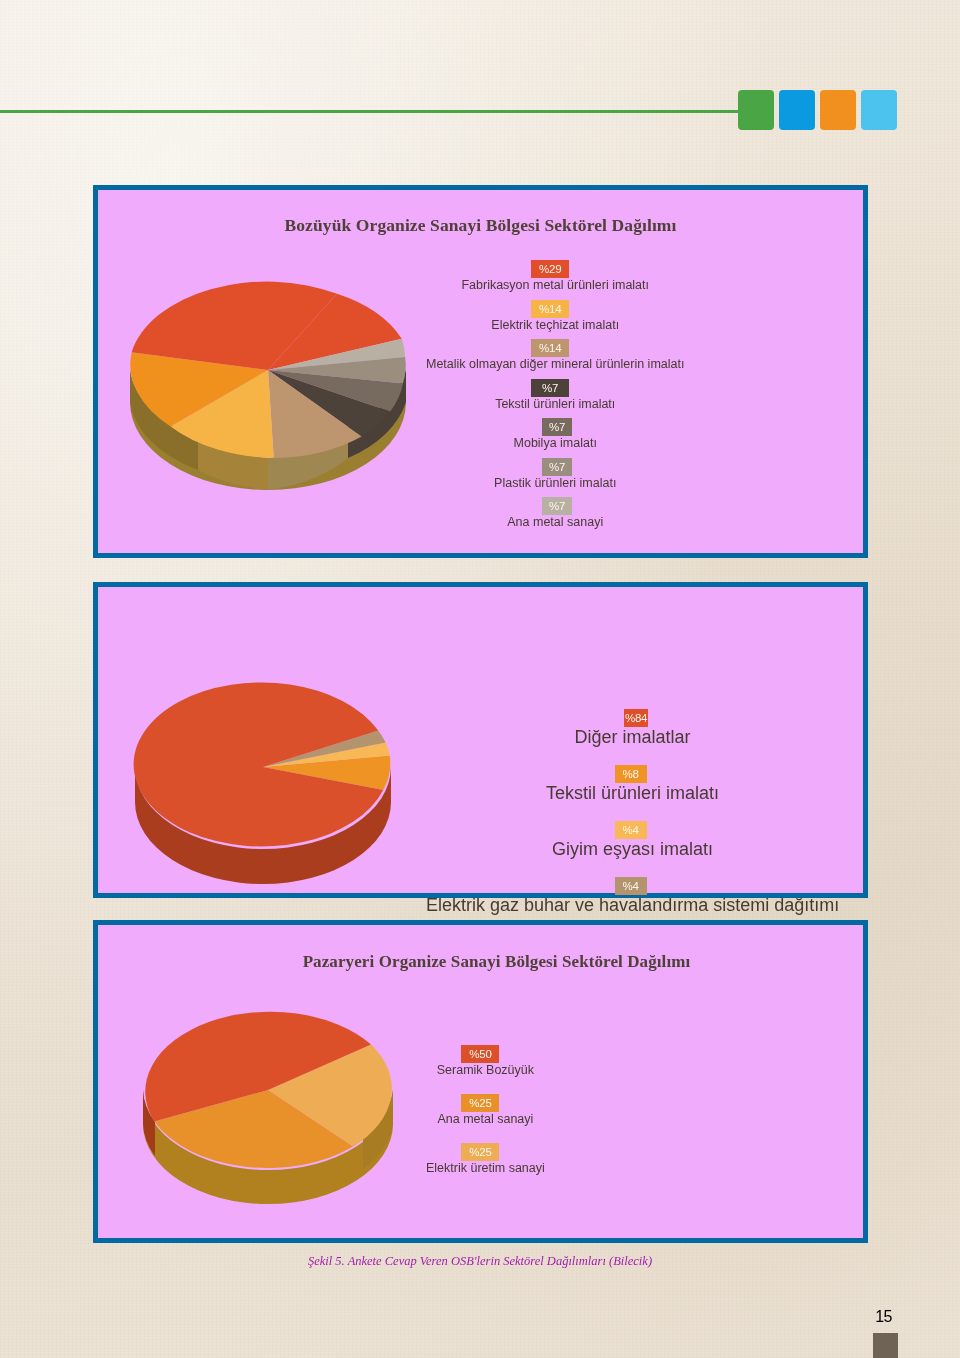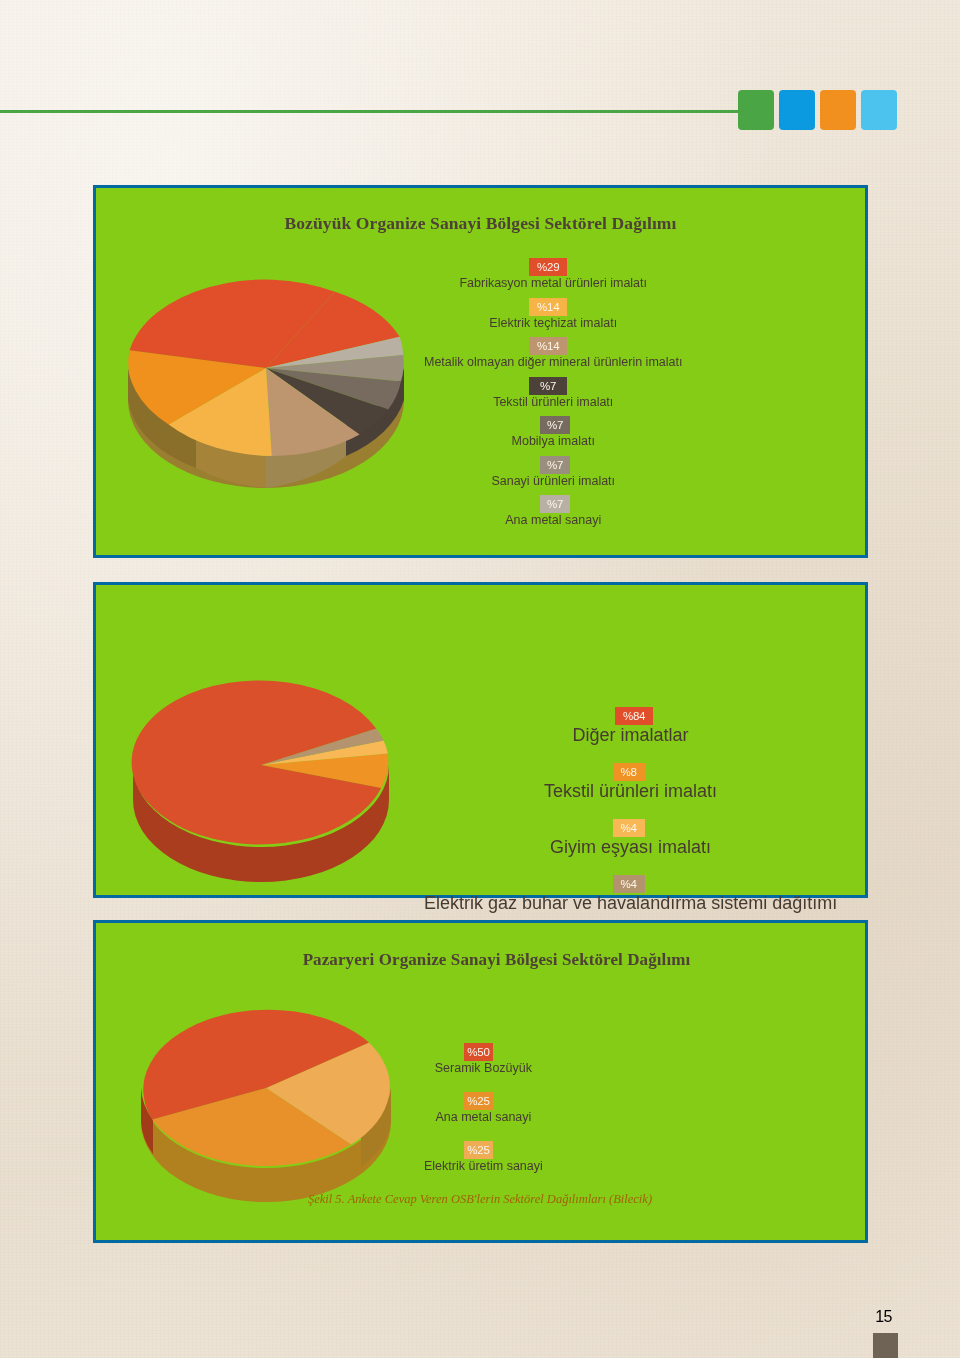--- a/index.html
+++ b/index.html
@@ -49,22 +49,22 @@
     width: 36px;
     height: 40px;
     border-radius: 4px;
   }
 
   
   .panel {
     position: absolute;
     left: 93px;
     width: 775px;
-    background: #84cc16;
-    border: 3px solid #0369a1;
+    background: #f0abfc;
+    border: 5px solid #0369a1;
     box-shadow: 0 0 0 0 rgba(0,0,0,0);
   }
   .panel-1 { top: 185px; height: 373px; }
   .panel-2 { top: 582px; height: 316px; }
   .panel-3 { top: 920px; height: 323px; }
 
   .panel-inner { position: relative; width: 100%; height: 100%; }
 
   .chart-title {
     position: absolute;
@@ -116,46 +116,46 @@
   .legend-3 { left: 318px; top: 120px; }
   .legend-3 .legend-row { margin-bottom: 17px; }
 
   
   .legend-1 .legend-row:nth-child(1) .legend-swatch,
   .legend-1 .legend-row:nth-child(2) .legend-swatch,
   .legend-1 .legend-row:nth-child(3) .legend-swatch,
   .legend-1 .legend-row:nth-child(4) .legend-swatch { margin-left: 0; }
   .legend-1 .legend-row:nth-child(n+5) .legend-swatch { margin-left: 14px; width: 30px; }
 
-  .legend-2 .legend-row:nth-child(1) .legend-swatch { width: 38px; margin-left: 17px; }
+  .legend-2 .legend-row:nth-child(1) .legend-swatch { width: 24px; margin-left: 17px; }
   .legend-2 .legend-row:nth-child(2) .legend-swatch { width: 32px; margin-left: 6px; }
   .legend-2 .legend-row:nth-child(3) .legend-swatch { width: 32px; margin-left: 6px; }
   .legend-2 .legend-row:nth-child(4) .legend-swatch { width: 32px; margin-left: 6px; }
 
-  .legend-3 .legend-swatch { width: 29px; }
+  .legend-3 .legend-swatch { width: 38px; }
 
   
   .pie-wrap { position: absolute; }
   .pie-wrap svg { display: block; overflow: visible; }
 
   .pie-1 { left: 20px; top: 60px; }
   .pie-2 { left: 15px; top: 75px; }
   .pie-3 { left: 25px; top: 65px; }
 
   
   .caption {
     position: absolute;
     left: 0;
     right: 0;
-    top: 1192px;
+    top: 1254px;
     text-align: center;
     font-family: "Liberation Serif", serif;
     font-style: italic;
     font-size: 12.5px;
-    color: #a16207;
+    color: #a21caf;
   }
 
   
   .page-number {
     position: absolute;
     right: 68px;
     top: 1308px;
     font-family: "Liberation Sans", sans-serif;
     font-size: 16px;
     color: #000000;
@@ -230,21 +230,21 @@
       <div class="legend-row">
         <span class="legend-swatch" style="background:#4d4239">%7</span>
         <span class="legend-label">Tekstil ürünleri imalatı</span>
       </div>
       <div class="legend-row">
         <span class="legend-swatch" style="background:#766b5e">%7</span>
         <span class="legend-label">Mobilya imalatı</span>
       </div>
       <div class="legend-row">
         <span class="legend-swatch" style="background:#9a8e7e">%7</span>
-        <span class="legend-label">Sanayi ürünleri imalatı</span>
+        <span class="legend-label">Plastik ürünleri imalatı</span>
       </div>
       <div class="legend-row">
         <span class="legend-swatch" style="background:#b8b1a3">%7</span>
         <span class="legend-label">Ana metal sanayi</span>
       </div>
     </div>
   </div>
 </div>
 
 <div class="panel panel-2">

